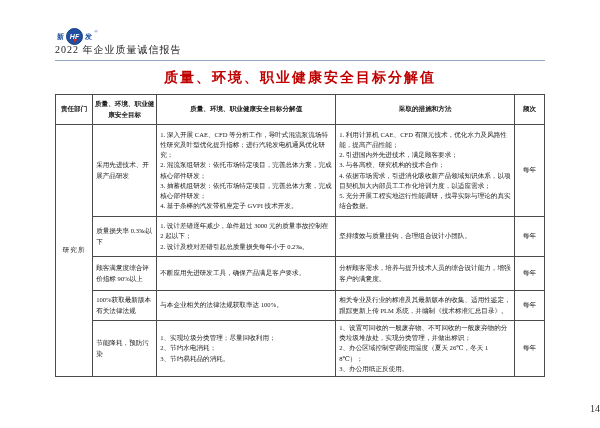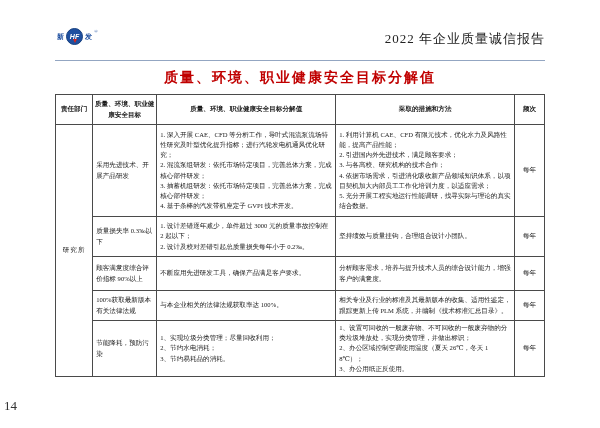--- a/index.html
+++ b/index.html
@@ -26,22 +26,22 @@
     color:#ffffff;font-size:7px;font-weight:bold;font-style:italic;
     font-family:"Liberation Sans","DejaVu Sans",sans-serif;line-height:1;
   }
   .vmark{
     position:absolute;bottom:1px;left:50%;transform:translateX(-50%);
     width:0;height:0;border-left:2px solid transparent;
     border-right:2px solid transparent;border-top:4px solid #d4261e;
   }
   .reg{font-size:5px;color:#1e4fa0;align-self:flex-start;line-height:1;margin-top:1px;}
   .header-center{
-    position:absolute;left:0;right:0;bottom:12px;text-align:right;
-    font-size:13px;letter-spacing:1px;color:#222;
+    position:absolute;left:0;right:0;bottom:3px;text-align:left;
+    font-size:10px;letter-spacing:1px;color:#222;
   }
   
   .doc-title{
     text-align:center;font-weight:bold;font-size:14px;
     letter-spacing:2px;margin:8px 0 7px 0;
   }
   
   table.main-table{
     width:100%;border-collapse:collapse;table-layout:fixed;
   }
@@ -58,21 +58,21 @@
   td.target{text-align:left;}
   tr.hrow{height:30px;}
   tr.r1{height:92px;}
   tr.r2{height:40px;}
   tr.r3{height:34px;}
   tr.r4{height:30px;}
   tr.r5{height:46px;}
   
   .footer{
     position:absolute;bottom:14px;left:4px;right:0;
-    text-align:left;font-size:13px;color:#333;
+    text-align:right;font-size:10px;color:#333;
   }
 </style>
 </head>
 <body>
 
 <div class="page">
 
   <div class="header">
     <div class="logo">
       <span class="logo-char">新</span>

